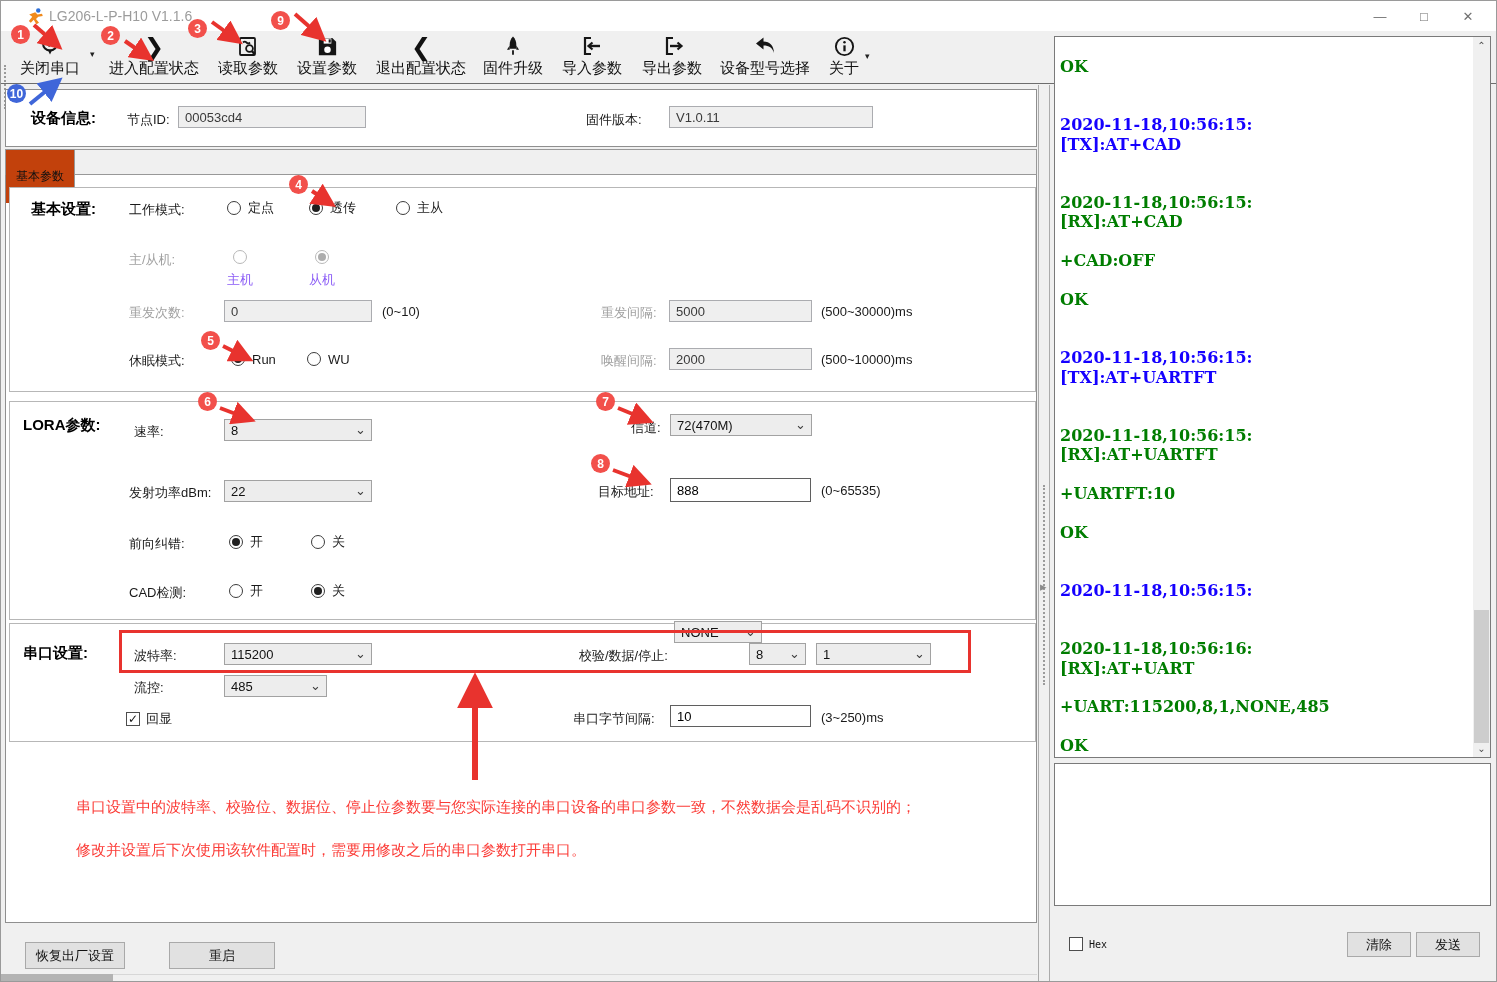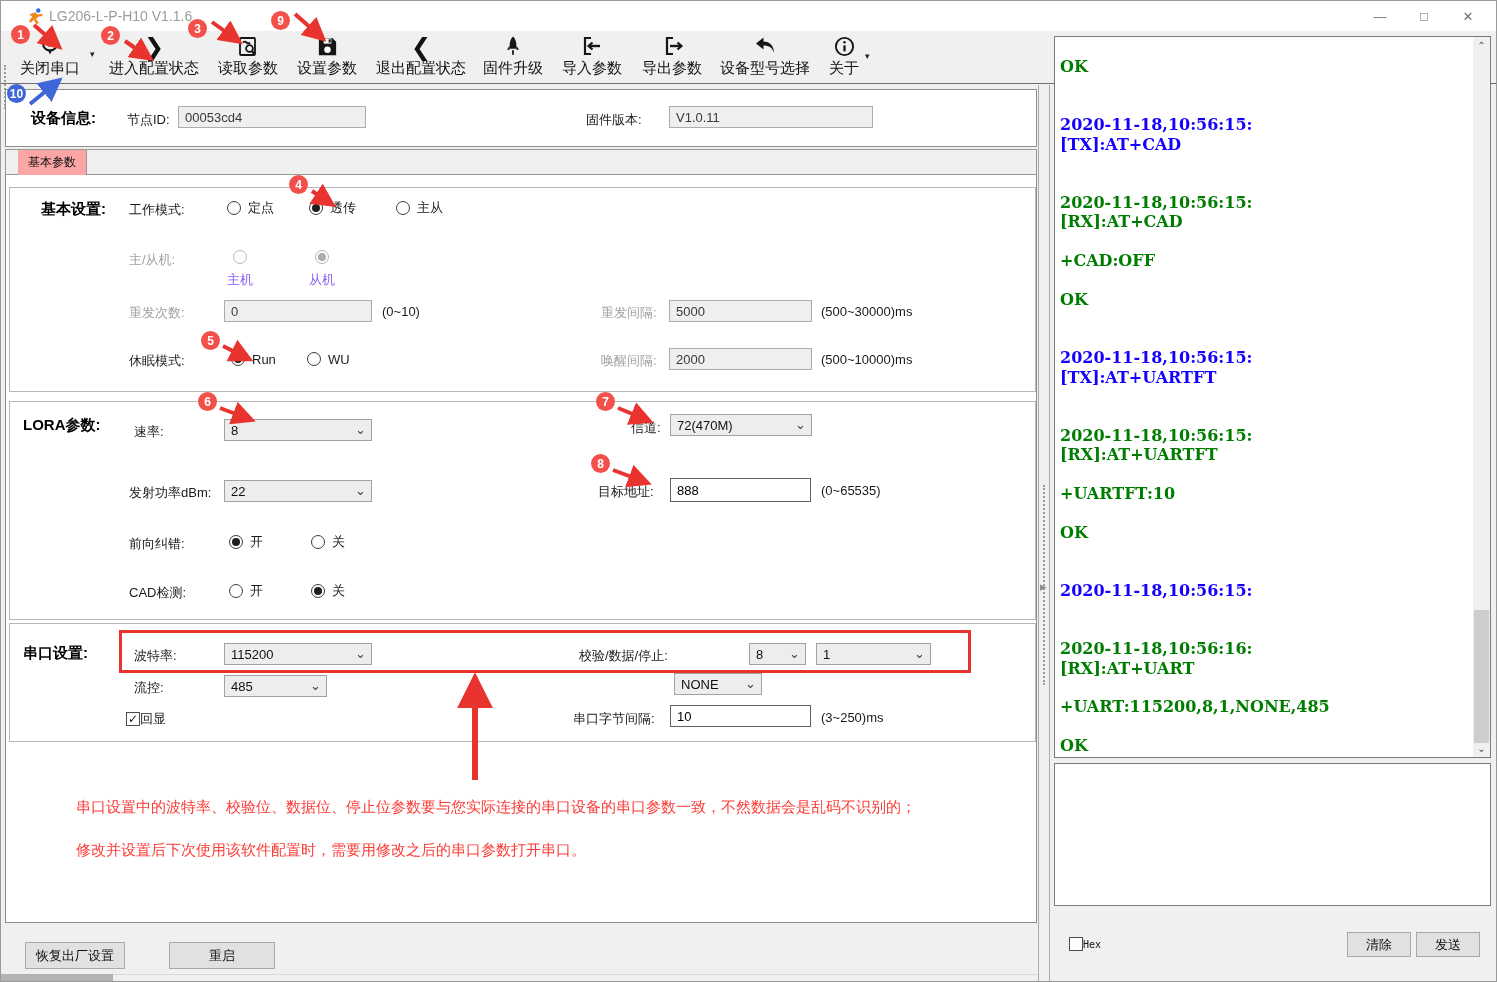--- a/index.html
+++ b/index.html
@@ -15,37 +15,37 @@
   .grip{position:absolute;left:3px;top:34px;height:44px;border-left:2px dotted #9a9a9a;}
   .tb-item{position:absolute;top:31px;height:50px;display:flex;flex-direction:column;align-items:center;justify-content:flex-start;}
   .tb-icon{height:26px;display:flex;align-items:flex-end;justify-content:center;}
   .tb-label{font-size:15px;color:#111;white-space:nowrap;margin-top:1px;}
   .tb-caret{position:absolute;font-size:9px;color:#222;}
   .chev{font-size:24px;font-weight:bold;color:#111;line-height:22px;}
   
   .panel{position:absolute;background:#fff;border:1px solid #8f8f8f;box-sizing:border-box;}
   .groupbox{position:absolute;background:#fff;border:1px solid #b7b7b7;box-sizing:border-box;}
   .tabstrip{position:absolute;left:4px;top:148px;width:1032px;height:26px;background:#f0f0f0;border:1px solid #989898;box-sizing:border-box;}
-  .tab-active{position:absolute;left:0;top:0;height:25px;background:#fca5a5;border-right:1px solid #989898;display:flex;align-items:center;padding:0 10px;font-size:12px;color:#111;margin-left:12px;}
+  .tab-active{position:absolute;left:0;top:0;height:25px;background:#c2410c;border-right:1px solid #989898;display:flex;align-items:center;padding:14px 10px;font-size:12px;color:#111;}
   .sec{position:absolute;font-weight:bold;font-size:15px;color:#000;white-space:nowrap;}
   .lbl{position:absolute;font-size:13px;color:#1a1a1a;white-space:nowrap;}
   .lbl.dis{color:#a0a0a0;}
   .inp{position:absolute;height:22px;box-sizing:border-box;border:1px solid #abacb0;background:#efefef;font-size:13px;color:#3a3a3a;display:flex;align-items:center;padding:0 6px;}
   .inp.enabled{background:#fff;border-color:#5f5f5f;color:#000;}
   .sel{position:absolute;height:22px;box-sizing:border-box;border:1px solid #a2a2a2;background:#ededed;font-size:13px;color:#111;display:flex;align-items:center;padding-left:6px;}
   .sel-caret{margin-left:auto;padding-right:5px;color:#3f3f3f;font-size:13px;line-height:10px;}
   .rgroup{position:absolute;display:flex;align-items:center;gap:7px;font-size:13px;color:#1a1a1a;height:16px;}
   .rgroup.dis{color:#8b5cf6;flex-direction:column;}
   .radio{width:14px;height:14px;border:1px solid #3c3c3c;border-radius:50%;background:#fff;position:relative;flex:none;box-sizing:border-box;}
   .radio.checked::after{content:"";position:absolute;left:2px;top:2px;right:2px;bottom:2px;background:#1f1f1f;border-radius:50%;}
   .rgroup.dis .radio{border-color:#b8b8b8;}
   .rgroup.dis .radio.checked::after{background:#adadad;}
   .cb{width:14px;height:14px;border:1px solid #4d4d4d;background:#fff;display:inline-flex;align-items:center;justify-content:center;flex:none;box-sizing:border-box;font-size:12px;color:#111;}
   .cb.checked::after{content:"✓";}
-  .cbrow{position:absolute;display:flex;align-items:center;font-size:13px;color:#1a1a1a;}
+  .cbrow{position:absolute;display:flex;align-items:center;gap:6px;font-size:13px;color:#1a1a1a;}
   .btn{position:absolute;background:#e1e1e1;border:1px solid #a9a9a9;box-sizing:border-box;display:flex;align-items:center;justify-content:center;font-size:13px;color:#111;}
   
   .log-box{position:absolute;left:1053px;top:35px;width:437px;height:722px;background:#fff;border:1px solid #7a7a7a;box-sizing:border-box;overflow:hidden;}
   .log-content{position:absolute;left:5px;top:20px;right:20px;font-family:"DejaVu Serif","Liberation Serif",serif;font-weight:bold;font-size:16px;line-height:19.4px;white-space:nowrap;}
   .log-scroll{position:absolute;right:0;top:0;width:17px;height:100%;background:#f0f0f0;}
   .log-arrow{position:absolute;left:0;width:17px;height:17px;display:flex;align-items:center;justify-content:center;color:#4f4f4f;font-size:10px;}
   .log-thumb{position:absolute;left:1px;width:15px;background:#cdcdcd;}
   .send-box{position:absolute;left:1053px;top:762px;width:437px;height:143px;background:#fff;border:1px solid #7a7a7a;box-sizing:border-box;}
   .hex-label{font-family:"DejaVu Sans Mono","Liberation Mono",monospace;font-size:10px;color:#111;}
   
@@ -195,21 +195,21 @@
   <div class="inp" style="left:177px;top:105px;width:188px">00053cd4</div>
   <span class="lbl" style="left:585px;top:110px">固件版本:</span>
   <div class="inp" style="left:668px;top:105px;width:204px">V1.0.11</div>
 
   <div class="panel" style="left:4px;top:148px;width:1032px;height:774px"></div>
   <div class="tabstrip">
     <div class="tab-active">基本参数</div>
   </div>
 
   <div class="groupbox" style="left:8px;top:186px;width:1027px;height:205px"></div>
-  <span class="sec" style="left:40px;top:199px">基本设置:</span>
+  <span class="sec" style="left:30px;top:199px">基本设置:</span>
 
   <span class="lbl" style="left:128px;top:200px">工作模式:</span>
   <div class="rgroup" style="left:226px;top:199px">
     <span class="radio"></span>
     <span>定点</span>
   </div>
   <div class="rgroup" style="left:308px;top:199px">
     <span class="radio checked"></span>
     <span>透传</span>
   </div>
@@ -293,21 +293,21 @@
 
   <div class="groupbox" style="left:8px;top:622px;width:1027px;height:119px"></div>
   <span class="sec" style="left:22px;top:643px">串口设置:</span>
 
   <span class="lbl" style="left:133px;top:646px">波特率:</span>
   <div class="sel" style="left:223px;top:642px;width:148px">
     <span>115200</span>
     <span class="sel-caret">⌄</span>
   </div>
   <span class="lbl" style="left:578px;top:646px">校验/数据/停止:</span>
-  <div class="sel" style="left:673px;top:672px;width:88px">
+  <div class="sel" style="left:673px;top:620px;width:88px">
     <span>NONE</span>
     <span class="sel-caret">⌄</span>
   </div>
   <div class="sel" style="left:748px;top:642px;width:57px">
     <span>8</span>
     <span class="sel-caret">⌄</span>
   </div>
   <div class="sel" style="left:815px;top:642px;width:115px">
     <span>1</span>
     <span class="sel-caret">⌄</span>

